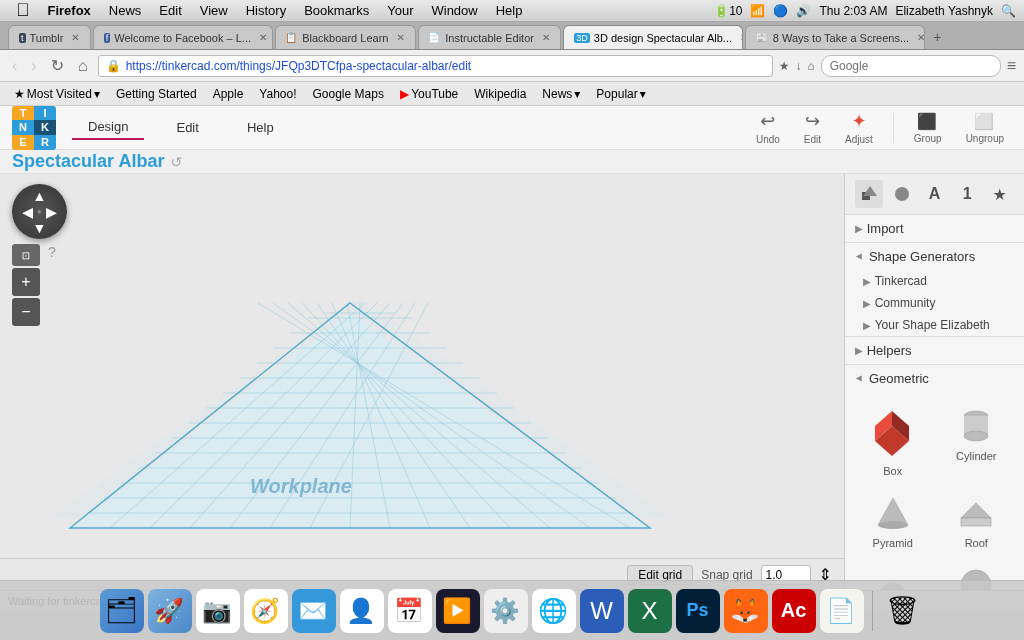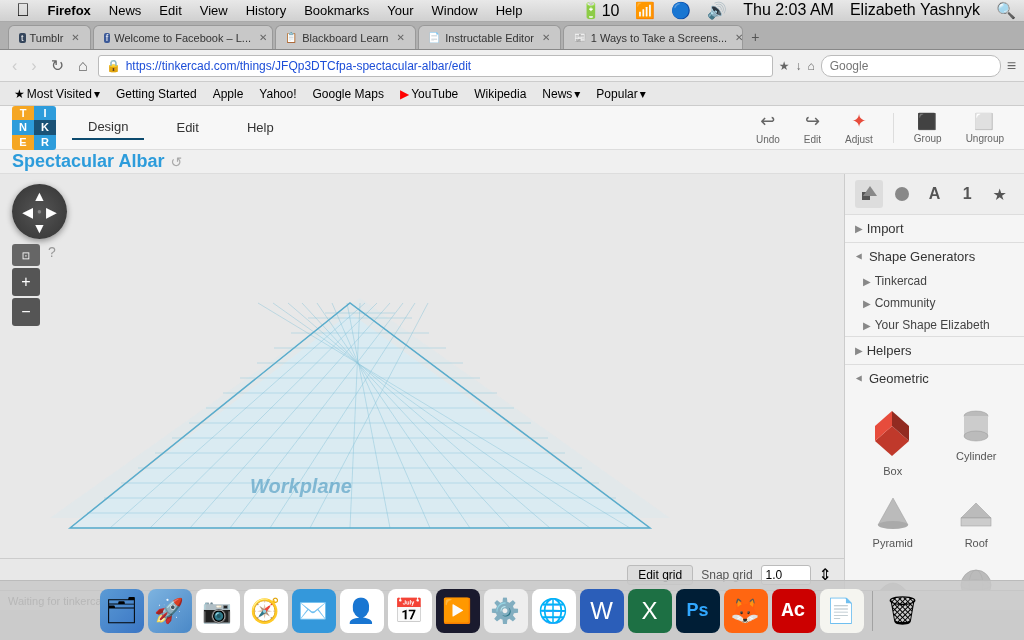--- a/index.html
+++ b/index.html
@@ -11,21 +11,21 @@
       height: 22px;
       display: flex;
       align-items: center;
       padding: 0 8px;
       gap: 2px;
       border-bottom: 1px solid #aaa;
       font-size: 13px;
     }
     #menubar .menu-item { padding: 2px 8px; border-radius: 3px; cursor: pointer; font-size: 13px; }
     #menubar .menu-item.bold { font-weight: bold; }
-    #menubar .right { margin-left: auto; display: flex; align-items: flex-start; gap: 16px; font-size: 16px; }
+    #menubar .right { margin-left: auto; display: flex; align-items: center; gap: 8px; font-size: 12px; }
 
     
     #tabbar {
       background: #b0b0b0;
       height: 28px;
       display: flex;
       align-items: flex-end;
       padding: 0 8px;
       gap: 2px;
       border-bottom: 1px solid #888;
@@ -100,21 +100,21 @@
       background: #f7f7f7;
       height: 44px;
       display: flex;
       align-items: center;
       padding: 0 12px;
       gap: 16px;
       border-bottom: 1px solid #ddd;
     }
 
     .app-nav-btn { padding: 4px 16px; font-size: 13px; cursor: pointer; color: #333; }
-    .app-nav-btn.active { border-bottom: 2px solid #0c4a6e; }
+    .app-nav-btn.active { border-bottom: 2px solid #be185d; }
     .toolbar-group { margin-left: auto; display: flex; align-items: center; gap: 8px; }
     .toolbar-btn { display: flex; flex-direction: column; align-items: center; font-size: 10px; color: #666; cursor: pointer; padding: 2px 8px; }
     .toolbar-btn-icon { font-size: 18px; margin-bottom: 2px; }
     .toolbar-btn.active .toolbar-btn-icon { color: #e74c3c; }
     .toolbar-separator { width: 1px; height: 30px; background: #ddd; margin: 0 4px; }
 
     
     #main {
       display: flex;
       height: calc(640px - 22px - 28px - 32px - 24px - 44px - 24px);
@@ -410,23 +410,28 @@
   <div class="tab inactive">
     <span style="font-size:10px;">📋</span>
     <span>Blackboard Learn</span>
     <span class="tab-close">✕</span>
   </div>
   <div class="tab inactive">
     <span style="font-size:10px;">📄</span>
     <span>Instructable Editor</span>
     <span class="tab-close">✕</span>
   </div>
+  <div class="tab active">
+    <span style="background:#2d9cdb;color:white;border-radius:2px;padding:0 2px;font-size:9px;">3D</span>
+    <span>3D design Spectacular Alb...</span>
+    <span class="tab-close">✕</span>
+  </div>
   <div class="tab inactive">
     <span style="font-size:10px;">📰</span>
-    <span>1 Ways to Take a Screens...</span>
+    <span>8 Ways to Take a Screens...</span>
     <span class="tab-close">✕</span>
   </div>
   <span class="new-tab-btn">+</span>
 </div>
 
 <div id="addressbar">
   <span class="nav-btn disabled">‹</span>
   <span class="nav-btn disabled">›</span>
   <span class="nav-btn">↻</span>
   <span class="nav-btn">⌂</span>
@@ -784,21 +789,21 @@
   <div class="dock-item" style="background:#1d7044;">
     <span style="font-size:24px;color:white;">X</span>
   </div>
   <div class="dock-item" style="background:#001e36;">
     <span style="font-size:18px;color:#31a8ff;font-weight:bold;">Ps</span>
   </div>
   <div class="dock-item" style="background:#ff6611;">
     <span style="font-size:24px;">🦊</span>
   </div>
   <div class="dock-item" style="background:#cc0000;">
-    <span style="font-size:20px;color:white;font-weight:bold;font-family:Liberation Mono, monospace;">Ac</span>
+    <span style="font-size:20px;color:white;font-weight:bold;">Ac</span>
   </div>
   <div class="dock-item" style="background:#f5f5f0;">
     <span style="font-size:24px;">📄</span>
   </div>
   <div style="width:1px;height:40px;background:rgba(100,100,100,0.4);margin:0 4px;"></div>
   <div class="dock-item" style="background:transparent;">
     <span style="font-size:28px;">🗑</span>
   </div>
 </div>
 

